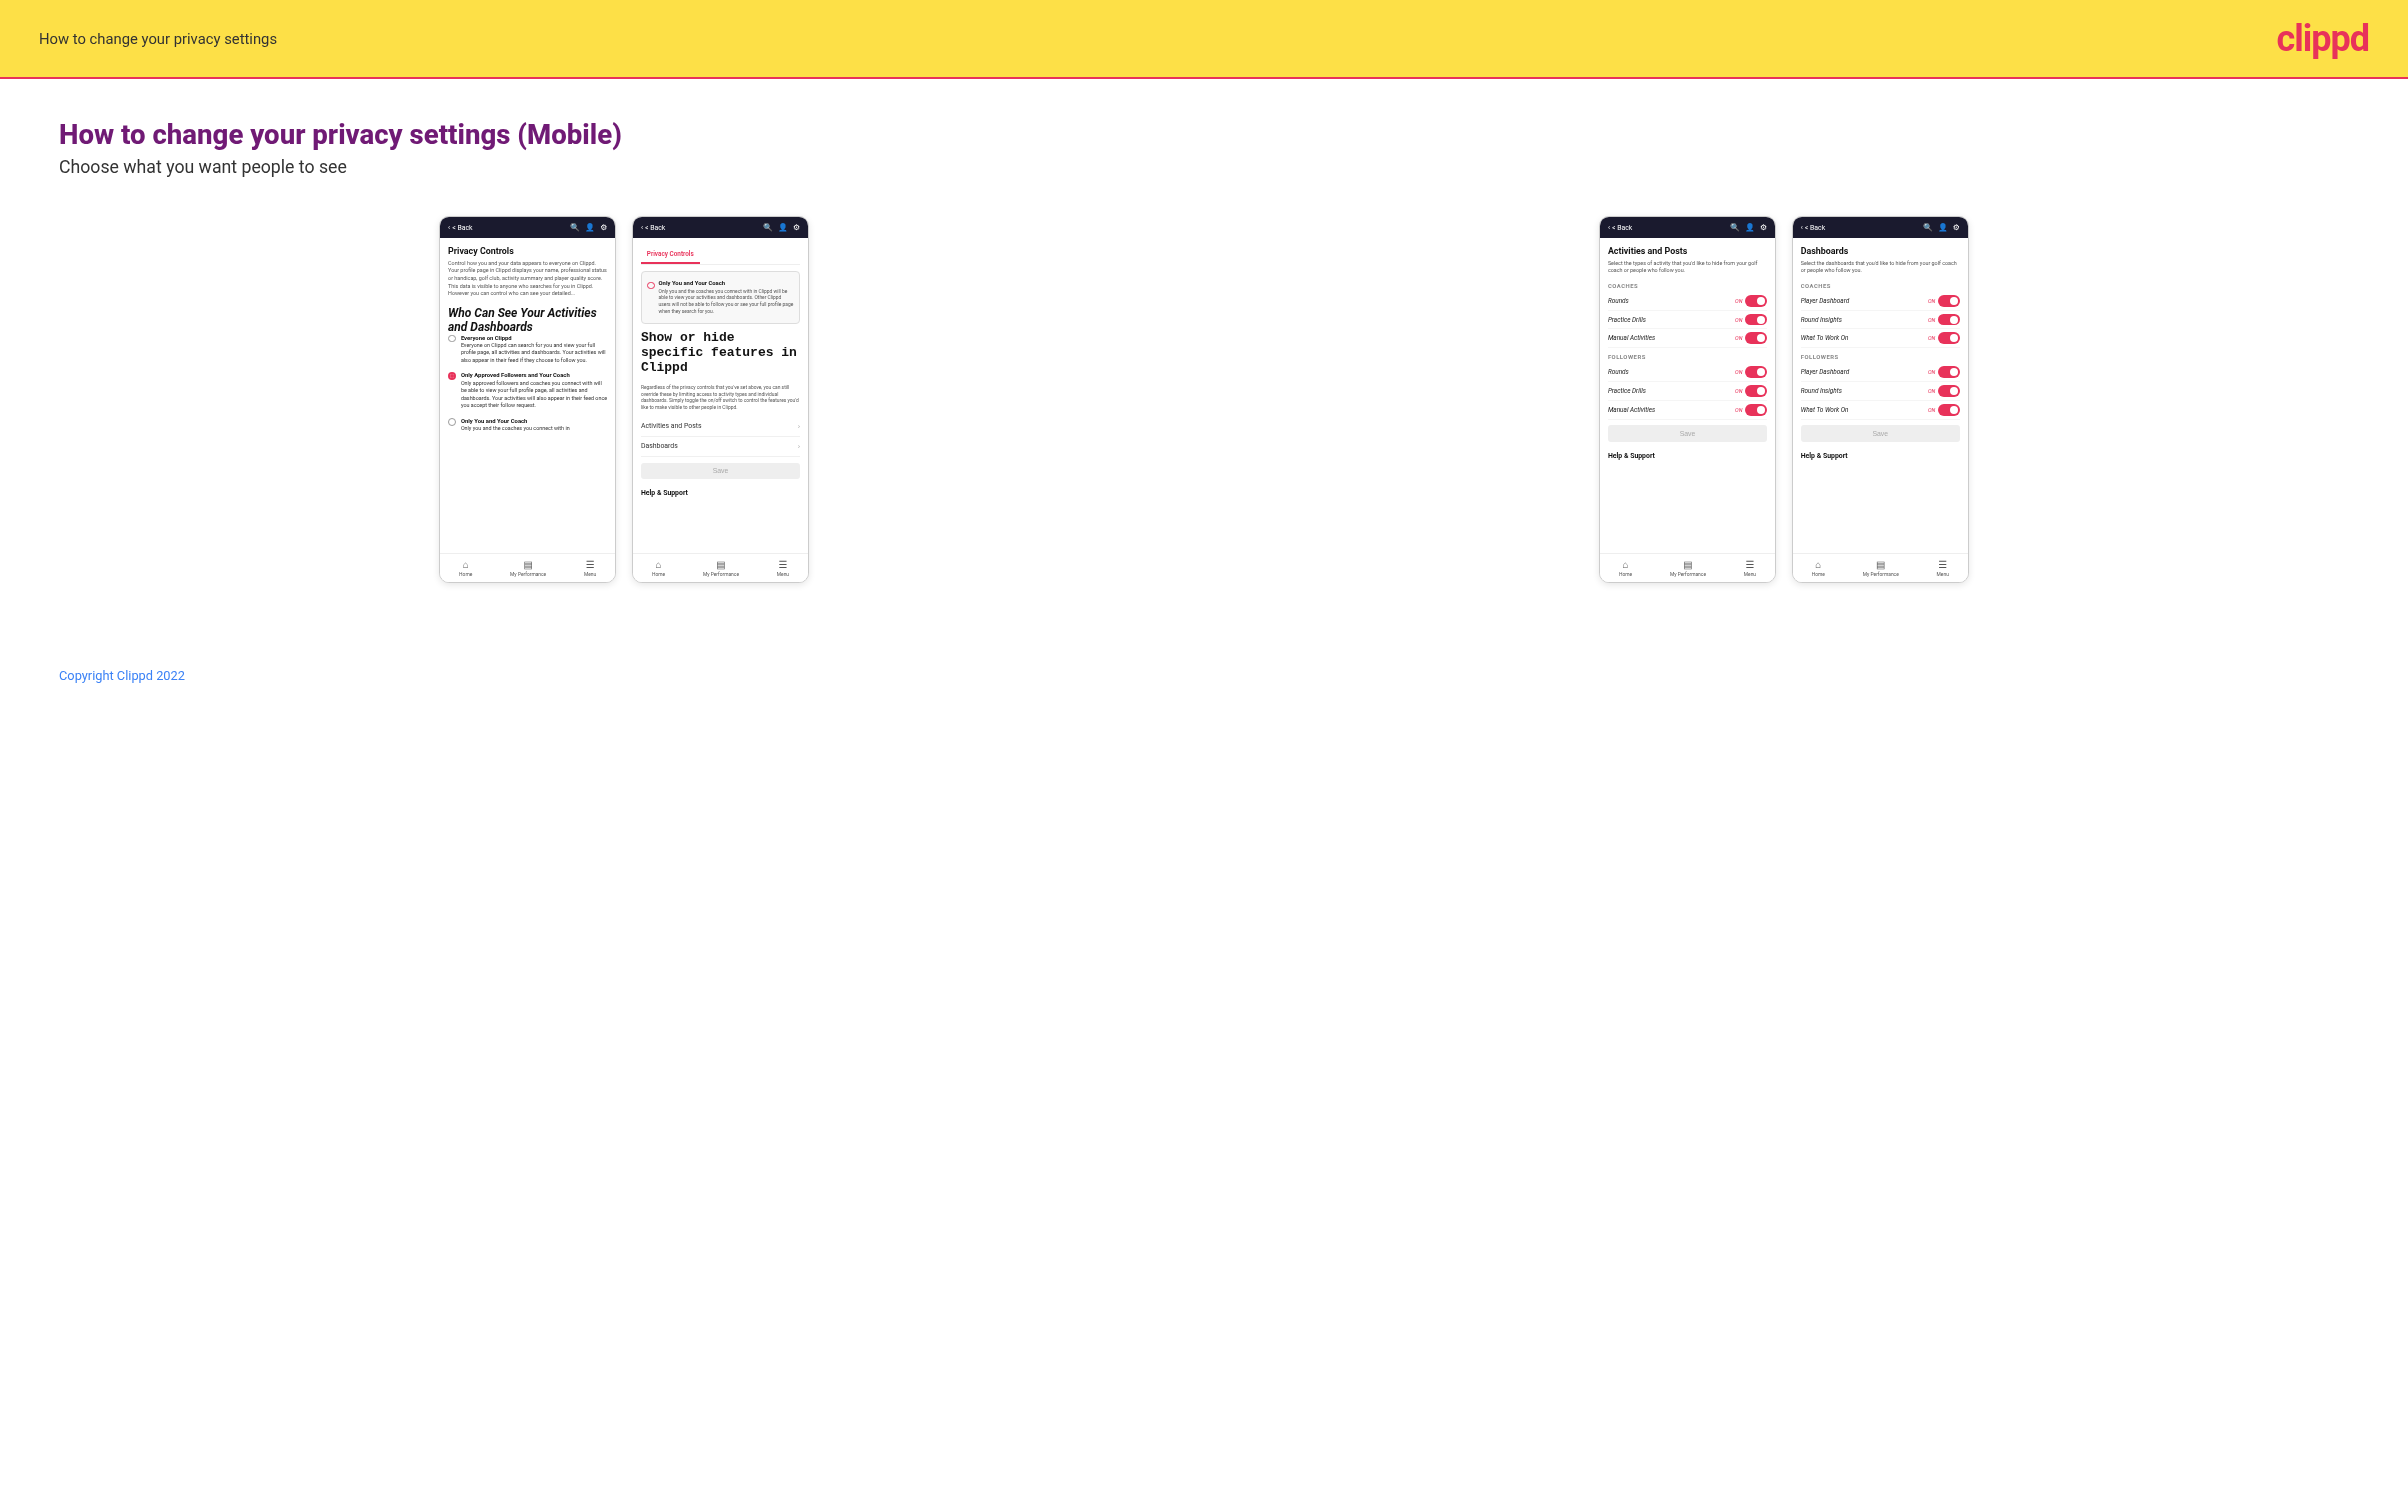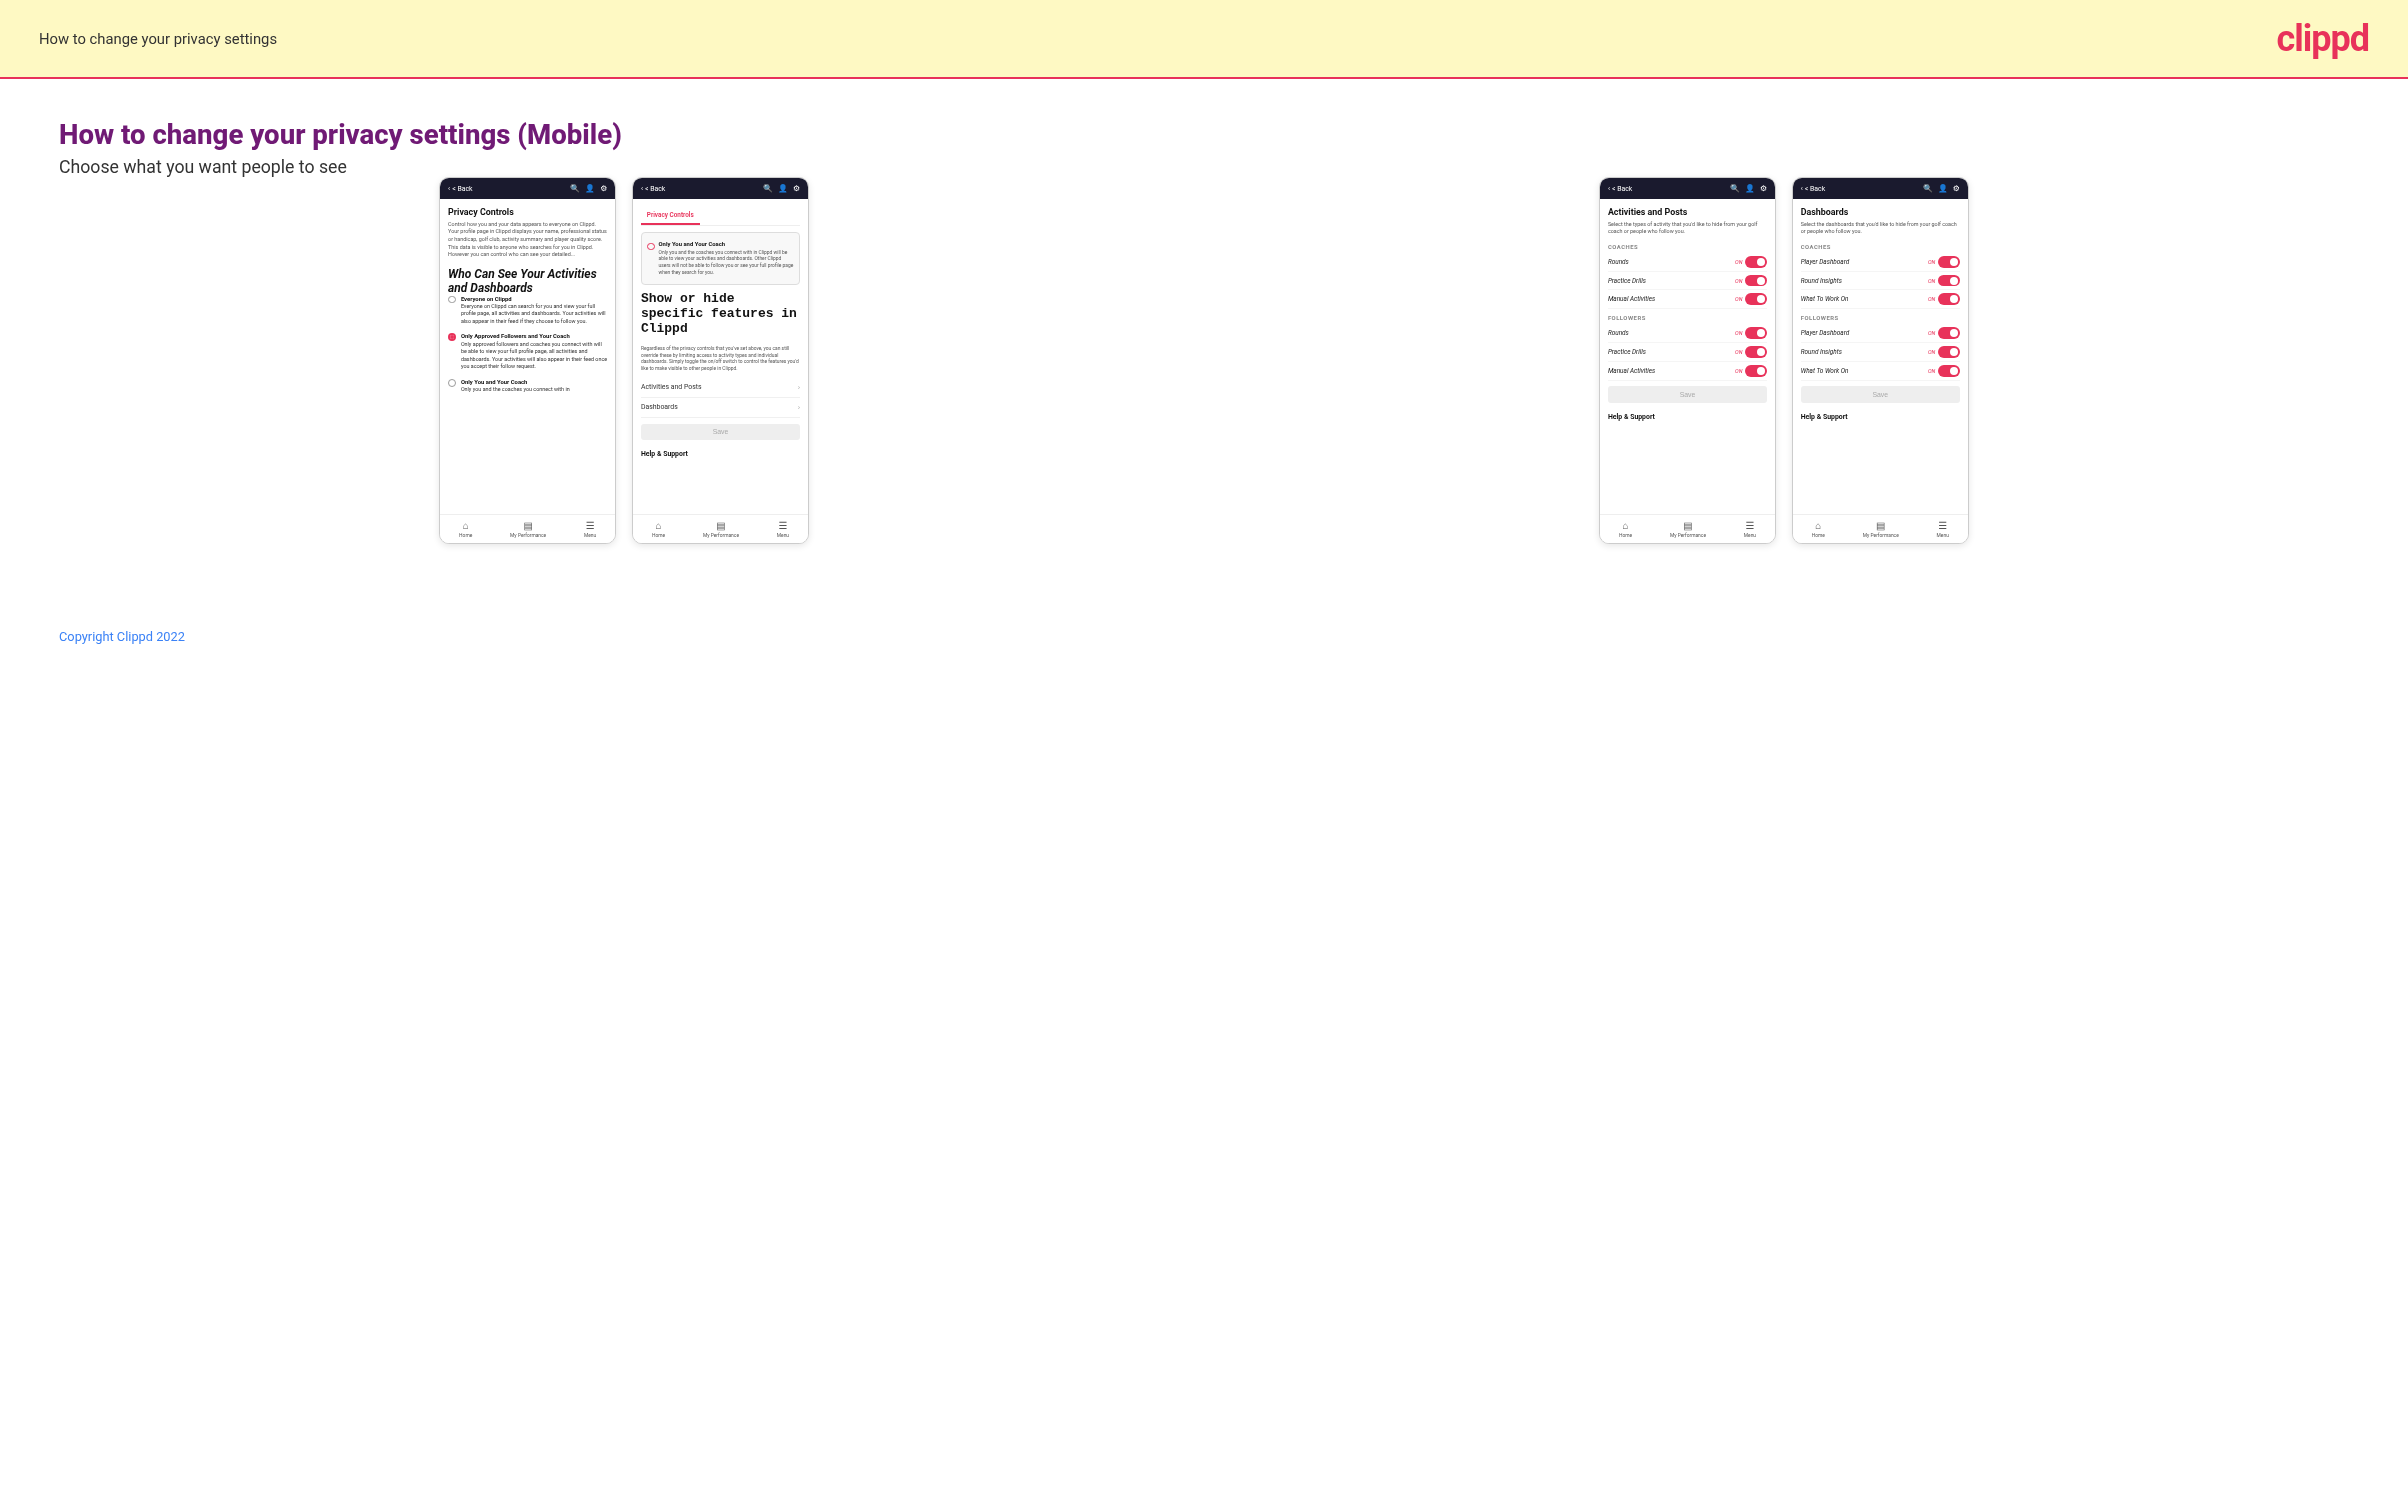--- a/index.html
+++ b/index.html
@@ -9,21 +9,21 @@
       color: #222;
     }
 
     
     .top-bar {
       display: flex;
       align-items: center;
       justify-content: space-between;
       padding: 17.7px 39px;
       border-bottom: 2px solid #e8325a;
-      background: #fef9c3;
+      background: #fde047;
     }
     .top-bar-title {
       font-size: 14.8px;
       color: #333;
     }
     .logo {
       font-size: 36px;
       font-weight: 700;
       color: #e8325a;
       letter-spacing: -1px;
@@ -37,20 +37,21 @@
     .page-heading {
       font-size: 27.6px;
       font-weight: 800;
       color: #701a75;
       margin-bottom: 5.9px;
     }
     .page-subheading {
       font-size: 17.7px;
       font-weight: 400;
       color: #333;
+      margin-bottom: 39px;
     }
 
     
     .screenshots-row {
       display: flex;
       gap: 29.6px;
       align-items: flex-start;
     }
 
     

